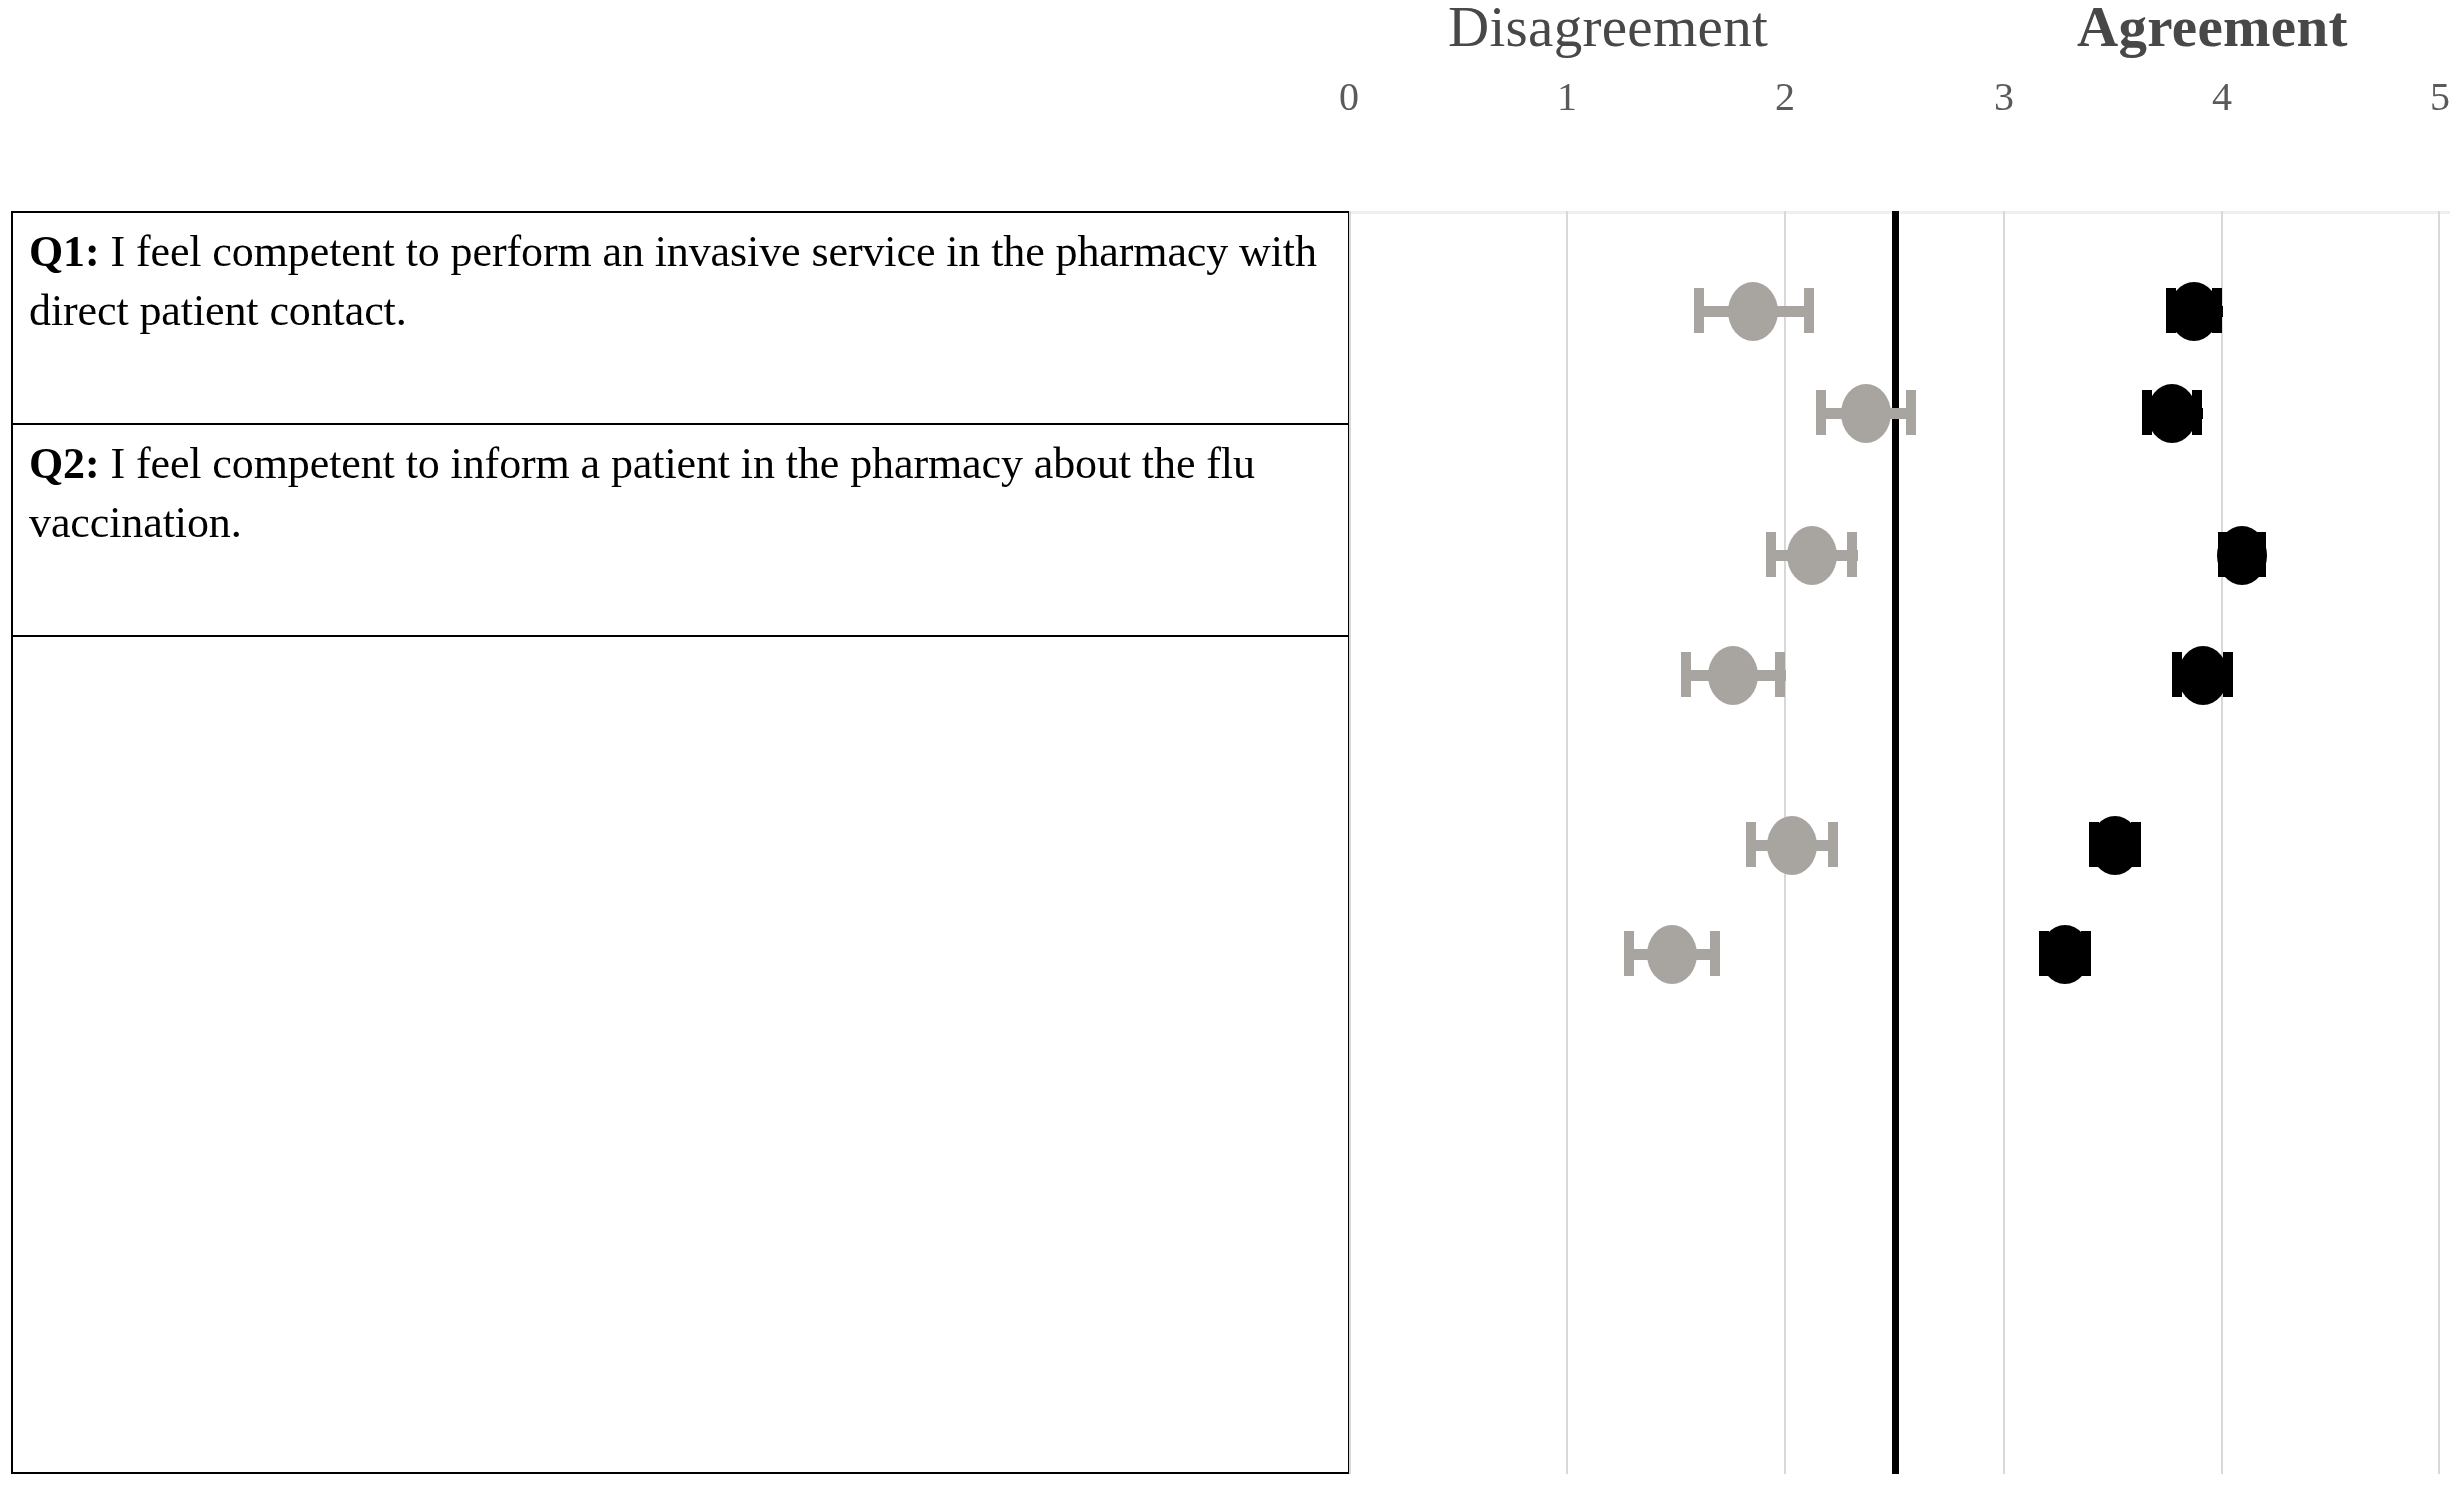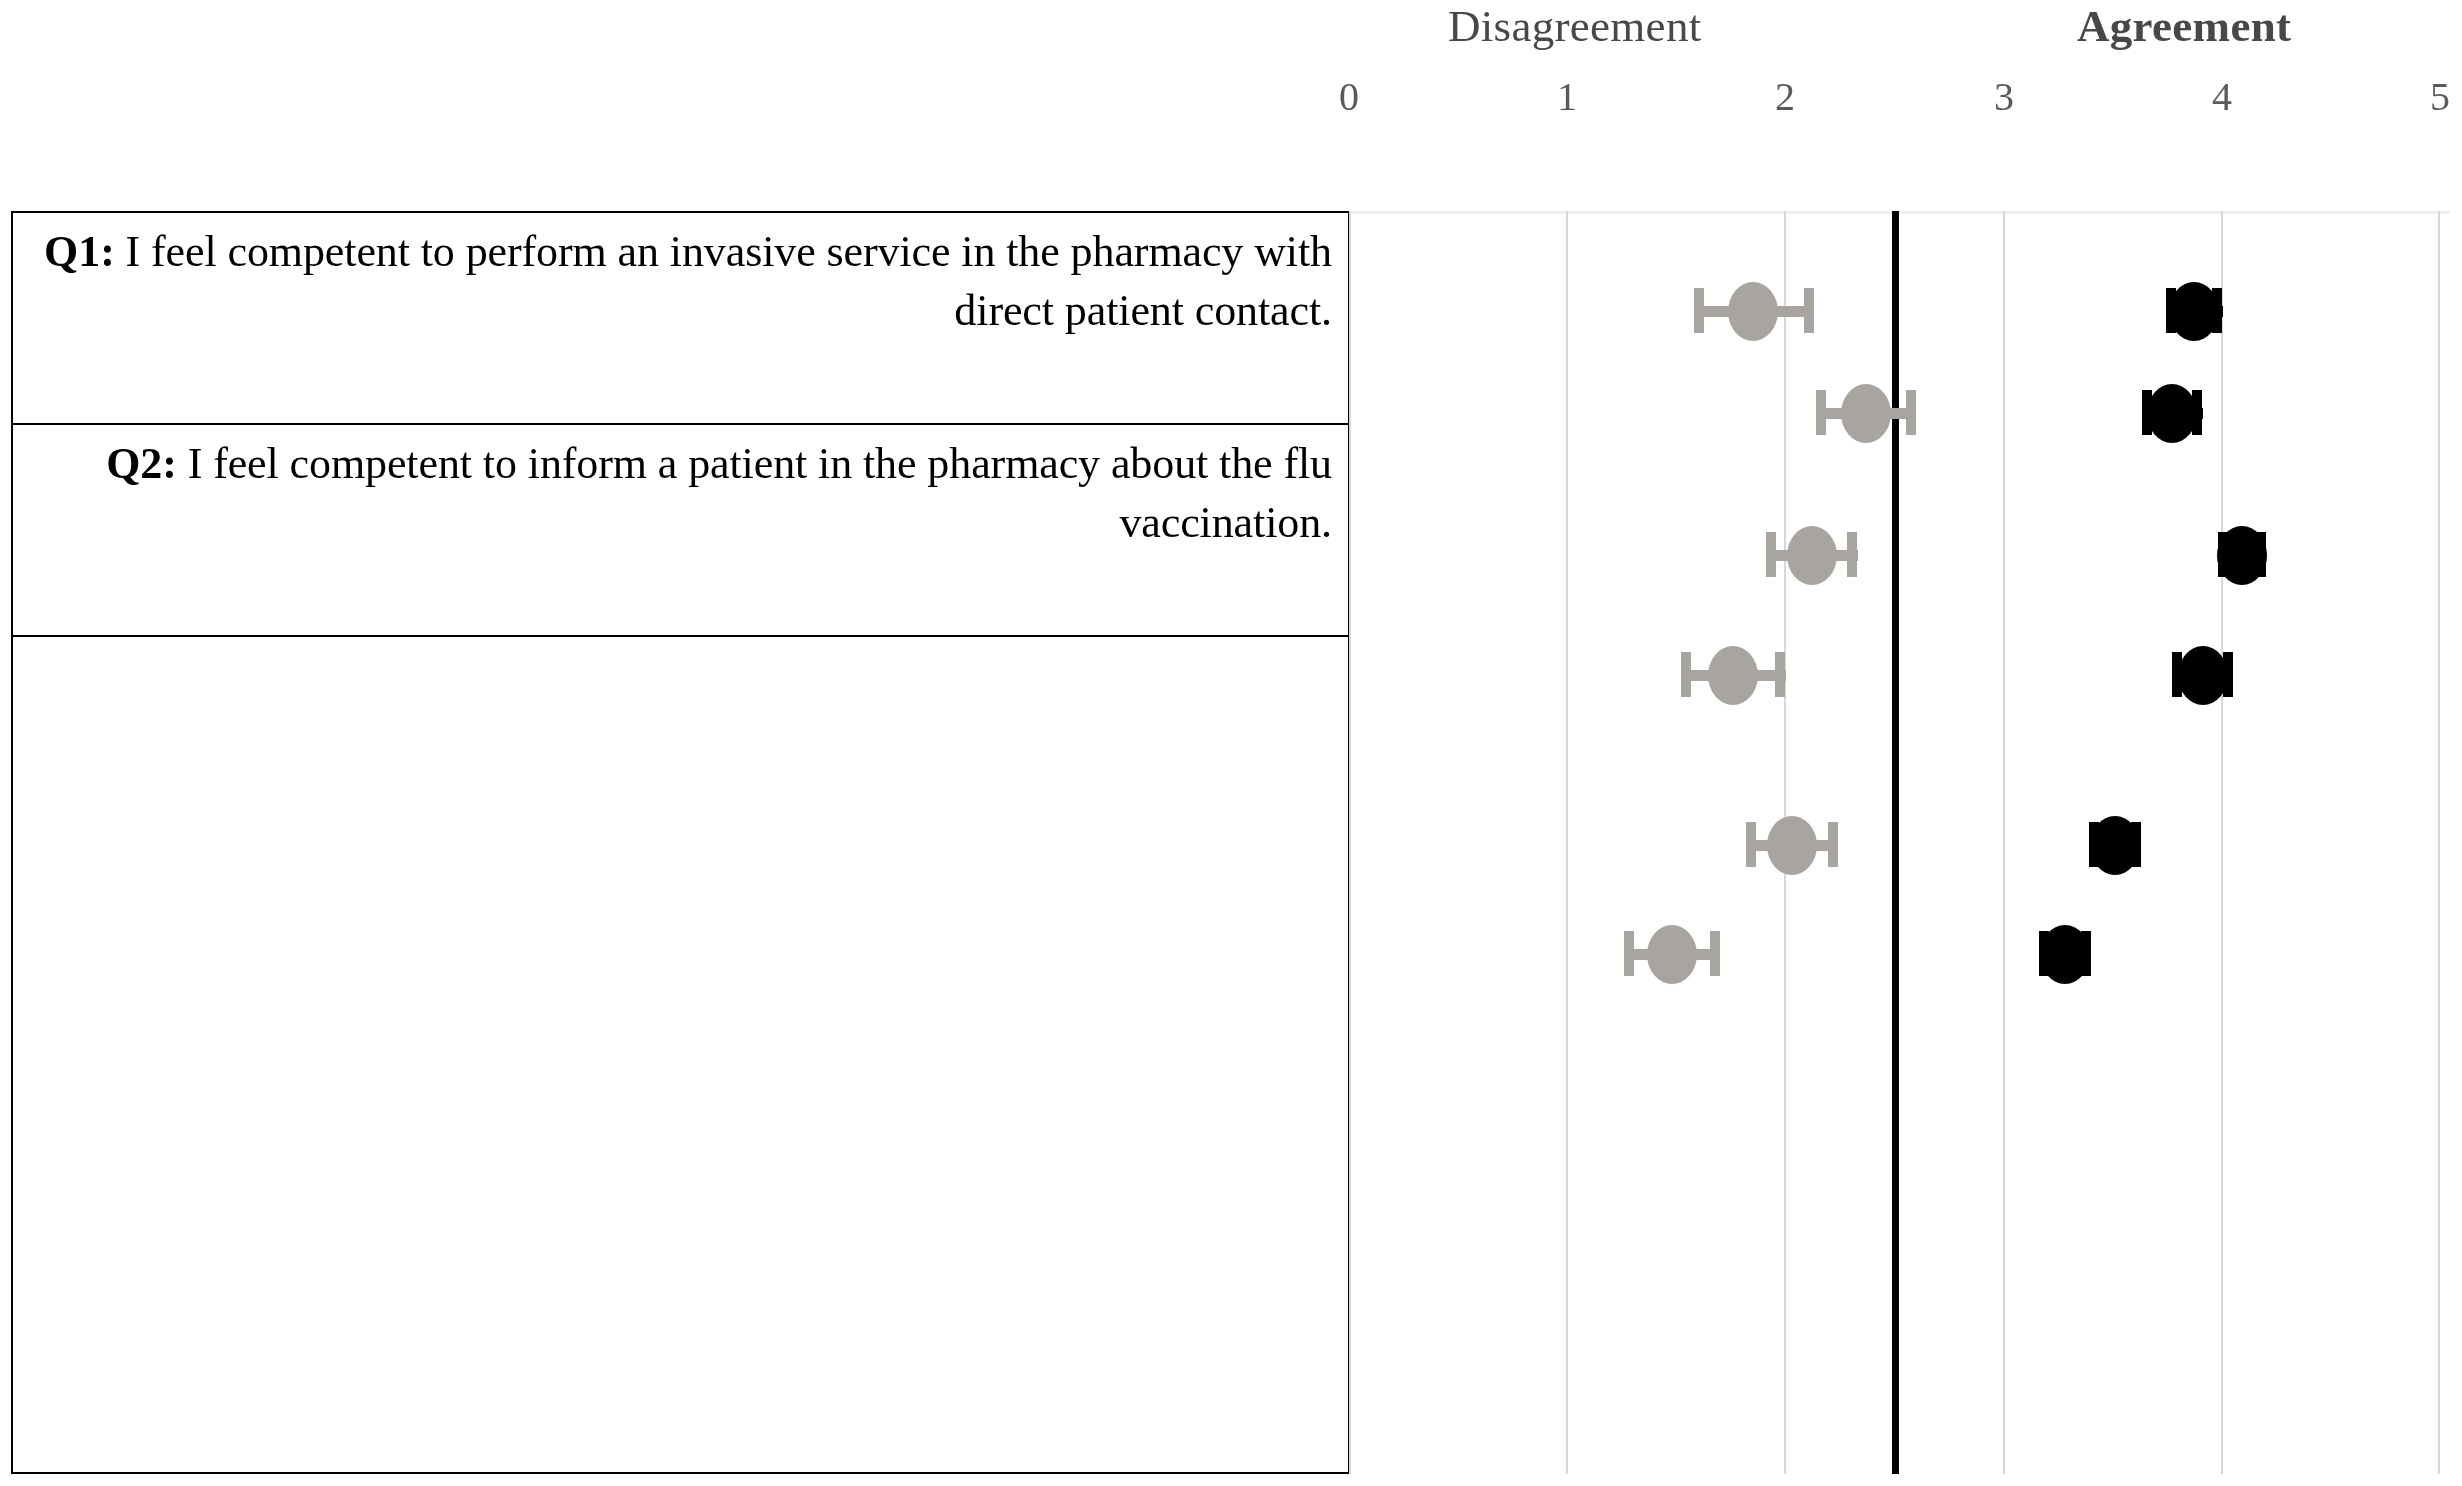--- a/index.html
+++ b/index.html
@@ -28,21 +28,21 @@
   .band-labels {
     position: absolute;
     left: 0;
     top: 0;
     width: 2462px;
     height: 80px;
   }
   .band-label {
     position: absolute;
     top: 1.2px;
-    font-size: 45px;
+    font-size: 57px;
     line-height: 51px;
     color: #484848;
     font-weight: 400;
     white-space: nowrap;
     letter-spacing: 0.3px;
   }
   .band-label.disagreement { left: 1448px; }
   .band-label.agreement    { left: 2077px; font-weight: bold; }
 
   
@@ -75,21 +75,20 @@
   
   .statements {
     position: absolute;
     left: 11px;
     top: 211px;
     width: 1339px;
     height: 1263px;
     border: 2.4px solid #000000;
     box-sizing: border-box;
     background: #ffffff;
-    text-align: right;
   }
   .stmt-row {
     position: absolute;
     left: 0;
     width: 100%;
     box-sizing: border-box;
     border-bottom: 2.4px solid #000000;
     padding: 8.6px 16px 0 16px;
   }
   .stmt-row.last { border-bottom: none; }

